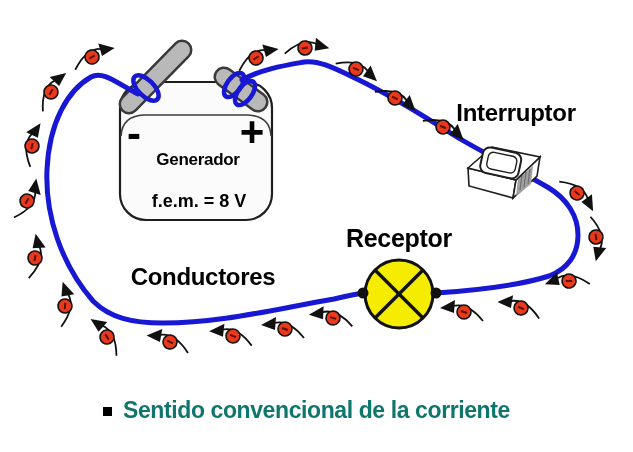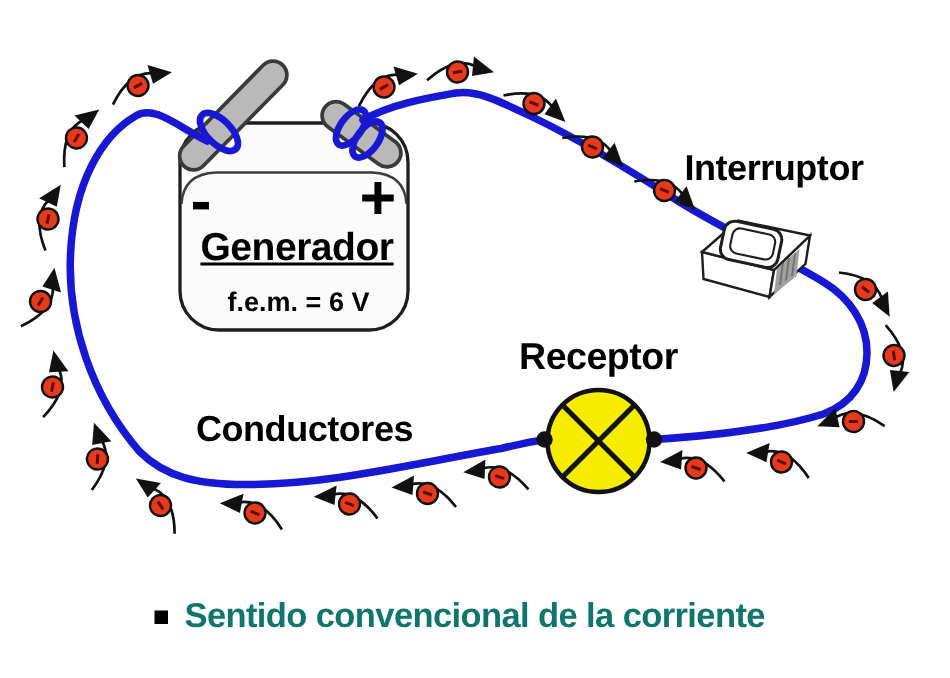--- a/index.html
+++ b/index.html
@@ -8,22 +8,22 @@
     font-family:"Liberation Sans", sans-serif; overflow:hidden;
   }
   svg { position:absolute; left:0; top:0; }
   .lbl {
     position:absolute; font-weight:bold; color:#000; line-height:1;
     white-space:nowrap; transform:translateX(-50%);
     font-family:"Liberation Sans", sans-serif;
   }
   .lbl-interruptor { left:516px; top:101px; font-size:24px; letter-spacing:-0.3px; }
   .lbl-receptor    { left:399px; top:226px; font-size:25px; letter-spacing:-0.3px; }
-  .lbl-conductores { left:203px; top:275px; font-size:24px; letter-spacing:-0.3px; }
-  .lbl-generador   { left:198px; top:151px; font-size:26px; letter-spacing:-0.3px;text-decoration:underline; }
+  .lbl-conductores { left:203px; top:265px; font-size:24px; letter-spacing:-0.3px; }
+  .lbl-generador   { left:198px; top:151px; font-size:17px; letter-spacing:-0.3px; }
   .lbl-fem         { left:199px; top:192px; font-size:18px; }
   .lbl-minus       { left:134px; top:113px; font-size:42px; }
   .lbl-plus        { left:252px; top:111px; font-size:42px; }
   .caption {
     position:absolute; left:103px; top:399px; display:flex; align-items:center;
     gap:11px;
   }
   .caption .bullet {
     width:9px; height:9px; background:#000; flex:0 0 auto; margin-top:2px;
   }
@@ -222,21 +222,21 @@
           <circle r="7" fill="#e8391c" stroke="#111111" stroke-width="1.6"></circle>
           <line x1="-3" y1="1" x2="3" y2="-1" stroke="#5a1000" stroke-width="2"></line>
         </g>
       </g>
   </svg>
 
   <div class="lbl lbl-receptor">Receptor</div>
   <div class="lbl lbl-interruptor">Interruptor</div>
   <div class="lbl lbl-conductores">Conductores</div>
   <div class="lbl lbl-generador">Generador</div>
-  <div class="lbl lbl-fem">f.e.m. = 6 V</div>
+  <div class="lbl lbl-fem">f.e.m. = 8 V</div>
   <div class="lbl lbl-minus">-</div>
   <div class="lbl lbl-plus">+</div>
 
   <div class="caption">
     <div class="bullet"></div>
     <div class="cap-text">Sentido convencional de la corriente</div>
   </div>
 </div>
 
 </body></html>

